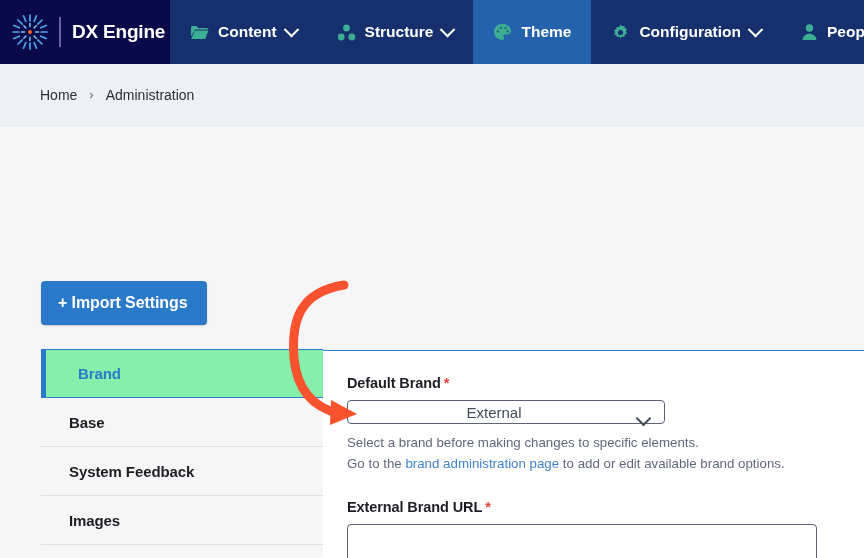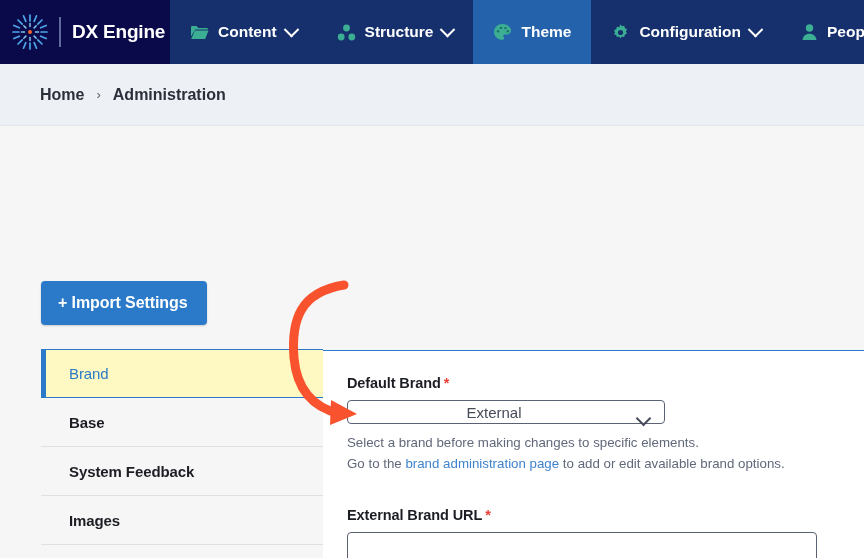--- a/index.html
+++ b/index.html
@@ -47,21 +47,21 @@
     transform: rotate(45deg) translate(-2px,-2px);
     flex: none;
   }
 
   
   .crumbbar {
     height: 62px; width: 864px; background: #edf0f5;
     display: flex; align-items: center; padding-left: 40px;
     border-bottom: 1px solid #e2e6ed;
   }
-  .crumb { font-size: 16px; color: #2b2f3a; font-weight: 700; }
+  .crumb { font-size: 14px; color: #2b2f3a; font-weight: 400; }
   .crumb.link { cursor: pointer; }
   .crumb-sep { font-size: 13px; color: #5c6270; margin: 0 12px; }
 
   
   .page { position: relative; width: 864px; height: 431px; background: #f6f6f6; }
 
   .import-btn {
     position: absolute; left: 41px; top: 155px;
     background: #2b7ac9; color: #fff;
     border: none; border-radius: 4px;
@@ -81,26 +81,26 @@
   }
   .vtab {
     height: 49px; display: flex; align-items: center;
     padding-left: 28px;
     font-size: 15px; color: #1c1e24; font-weight: 600;
     border-bottom: 1px solid #e0e0e0;
     cursor: pointer; background: #f6f6f6;
     letter-spacing: -0.1px;
   }
   .vtab.active {
-    background: #fef9c3;
-    color: #2b7ac9; font-weight: 400;
+    background: #86efac;
+    color: #2b7ac9; font-weight: 700;
     border-left: 5px solid #2b7ac9;
     border-top: 1px solid #2b7ac9;
     border-bottom: 1px solid #2b7ac9;
-    padding-left: 23px;
+    padding-left: 32px;
   }
 
   
   .panel {
     position: absolute; left: 323px; top: 224px;
     width: 541px; height: 334px;
     background: #ffffff;
     border-top: 1px solid #2b7ac9;
     padding: 24px 0 0 24px;
   }
@@ -286,21 +286,21 @@
         <option>External</option>
       </select>
       <span class="sel-chev"></span>
     </div>
 
     <div class="helper">
       <div>Select a brand before making changes to specific elements.</div>
       <div><span>Go to the </span><a>brand administration page</a><span> to add or edit available brand options.</span></div>
     </div>
 
-    <div class="field-label" style="margin-top:33px">
+    <div class="field-label" style="margin-top:25px">
       <span>External Brand URL</span><span class="req">*</span>
     </div>
 
     <input class="url" type="text" placeholder="" style="">
 
     
 
     
   </div>
 </div>

